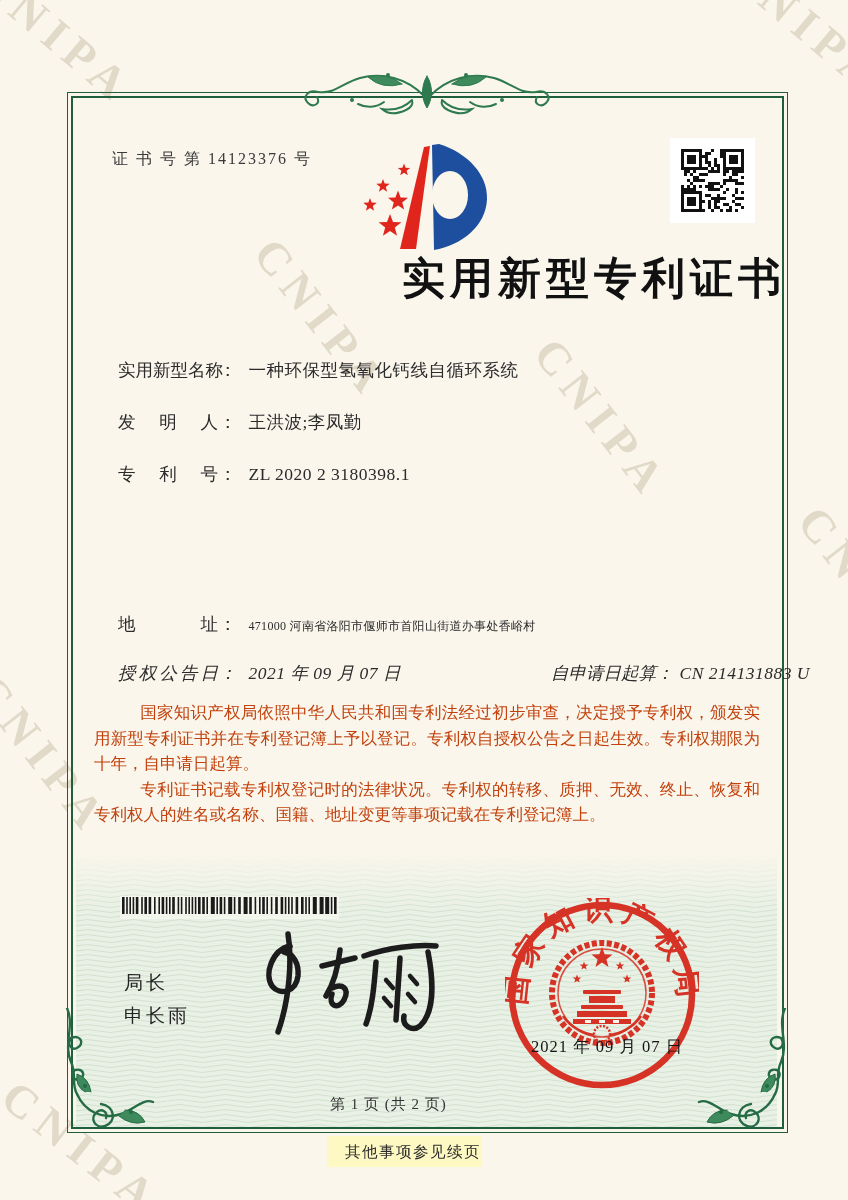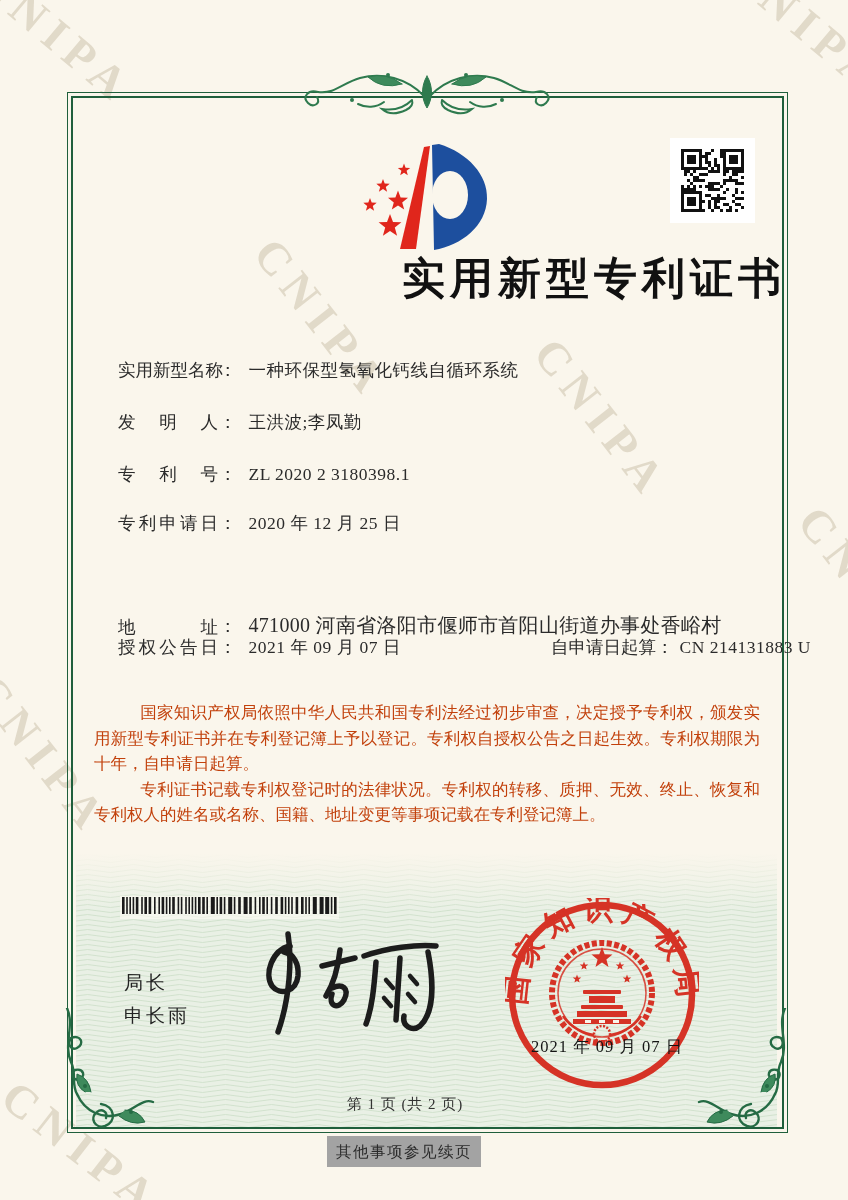--- a/index.html
+++ b/index.html
@@ -18,36 +18,36 @@
   
   .cert-no{position:absolute;left:112px;top:149px;font-size:16px;letter-spacing:2px;color:#3a3a3a;z-index:4;}
   .title{position:absolute;left:67px;top:250px;width:719px;text-align:right;font-size:43px;font-weight:bold;
          letter-spacing:5px;color:#111;z-index:4;}
   .qr-box{position:absolute;left:670px;top:138px;width:85px;height:85px;background:#fff;z-index:4;}
   
   .frow{position:absolute;left:118px;font-size:17.5px;color:#2b2b2b;z-index:4;white-space:nowrap;}
   .flabel{display:inline-block;width:100px;text-align:justify;text-align-last:justify;white-space:nowrap;vertical-align:bottom;}
   .fcolon{margin-left:1px;}
   .fvalue{margin-left:12px;letter-spacing:0.5px;}
-  .fvalue.small{font-size:20px;letter-spacing:0.3px;}
+  .fvalue.small{font-size:12px;letter-spacing:0.3px;}
   .grant2{position:absolute;left:433px;top:0;}
   
   .paras{position:absolute;left:94px;top:700px;width:666px;z-index:4;font-size:16.5px;line-height:25.5px;
          text-align:justify;color:#c2410c;}
   .paras p{margin:0;text-indent:2.8em;}
   
   .barcode{position:absolute;left:120px;top:896px;z-index:4;background:rgba(253,251,244,0.6);padding:1px 2px;}
   .officer-title{position:absolute;left:124px;top:970px;font-size:19px;letter-spacing:3px;color:#222;z-index:4;font-family:Liberation Serif, serif;}
   .officer-name{position:absolute;left:124px;top:1003px;font-size:19px;letter-spacing:3px;color:#222;z-index:4;}
   .signature{position:absolute;left:252px;top:928px;z-index:4;}
   .seal{position:absolute;left:505px;top:898px;z-index:5;opacity:0.94;}
   .seal-date{position:absolute;left:531px;top:1036px;font-size:16.5px;letter-spacing:1px;color:#141414;z-index:6;white-space:nowrap;}
-  .page-info{position:absolute;left:330px;top:1095px;width:150px;text-align:center;font-size:15px;letter-spacing:1px;color:#333;z-index:4;}
-  .note-box{position:absolute;left:327px;top:1136px;width:154px;height:31px;background:#a3a3a3;z-index:4;
-            text-align:center;line-height:31px;font-size:15.5px;letter-spacing:1.5px;color:#2b2b2b;}
+  .page-info{position:absolute;left:330px;top:1095px;width:150px;text-align:left;font-size:15px;letter-spacing:1px;color:#333;z-index:4;}
+  .note-box{position:absolute;left:327px;top:1136px;width:154px;height:31px;background:#fef9c3;z-index:4;
+            text-align:right;line-height:31px;font-size:15.5px;letter-spacing:1.5px;color:#2b2b2b;}
   .orn{position:absolute;z-index:3;pointer-events:none;}
 </style>
 </head>
 <body>
 
 <div class="page">
 
   <div class="wm" style="left:-38px;top:8px;transform:rotate(40deg);">CNIPA</div>
   <div class="wm" style="left:712px;top:-2px;transform:rotate(40deg);">CNIPA</div>
   <div class="wm" style="left:228px;top:292px;transform:rotate(52deg);">CNIPA</div>
@@ -166,20 +166,21 @@
       <path d="M80,62 c-9,-2 -11,7 -4,9 c6,2 9,-5 4,-9"></path>
       <path d="M78,86 C70,104 52,112 34,106 C20,101 12,90 2,94"></path>
       <path d="M54,96 c-14,2 -16,18 -4,22 c10,3 16,-8 8,-14 c-5,-4 -11,0 -9,6"></path>
       <path d="M64,84 q2,-14 14,-18 q2,12 -8,18" fill="#3e8a5c" stroke-width="1"></path>
       <path d="M36,108 q-12,10 -26,6 q6,-12 20,-12" fill="#3e8a5c" stroke-width="1"></path>
       <circle cx="70" cy="78" r="2" fill="#256b44" stroke="none"></circle>
       <circle cx="24" cy="104" r="2" fill="#256b44" stroke="none"></circle>
     </g>
   </svg>
 
+  <div class="cert-no">证 书 号 第 14123376 号</div>
 
   <svg class="abs" style="left:362px;top:143px;z-index:4;" width="135" height="110" viewBox="0 0 135 110">
     <path d="M70,2 L77,1 C106,10 126,32 125,56 C124,83 100,102 72,107 L70,2 Z" fill="#1d4f9e"></path>
     <ellipse cx="88" cy="52" rx="18" ry="24" fill="#faf6ec"></ellipse>
     <polygon points="62,4 68,3 54,106 38,106" fill="#e0261c"></polygon>
     <g id="logo-stars" fill="#e0261c">
         <polygon points="42.0,20.5 43.6,24.8 48.2,25.0 44.6,27.8 45.8,32.3 42.0,29.7 38.2,32.3 39.4,27.8 35.8,25.0 40.4,24.8"></polygon>
         <polygon points="21.0,36.0 22.7,40.6 27.7,40.8 23.8,43.9 25.1,48.7 21.0,45.9 16.9,48.7 18.2,43.9 14.3,40.8 19.3,40.6"></polygon>
         <polygon points="36.0,47.5 38.6,54.4 46.0,54.8 40.2,59.4 42.2,66.5 36.0,62.4 29.8,66.5 31.8,59.4 26.0,54.8 33.4,54.4"></polygon>
         <polygon points="8.0,55.0 9.7,59.6 14.7,59.8 10.8,62.9 12.1,67.7 8.0,64.9 3.9,67.7 5.2,62.9 1.3,59.8 6.3,59.6"></polygon>
@@ -415,27 +416,24 @@
 
   <div class="frow" style="top:410px;">
     <span class="flabel">发明人</span><span class="fcolon">：</span><span class="fvalue">王洪波;李凤勤</span>
   </div>
   <div class="frow" style="top:358px;">
     <span class="flabel">实用新型名称</span><span class="fcolon">：</span><span class="fvalue">一种环保型氢氧化钙线自循环系统</span>
   </div>
   <div class="frow" style="top:462px;">
     <span class="flabel">专利号</span><span class="fcolon">：</span><span class="fvalue">ZL 2020 2 3180398.1</span>
   </div>
-  <div class="frow" style="top:511px;">
-    <span class="flabel">专利申请日</span><span class="fcolon">：</span><span class="fvalue">2020 年 12 月 25 日</span>
-  </div>
   <div class="frow" style="top:612px;">
     <span class="flabel">地址</span><span class="fcolon">：</span><span class="fvalue small">471000 河南省洛阳市偃师市首阳山街道办事处香峪村</span>
   </div>
-  <div class="frow" style="top:635px;width:648px;">
+  <div class="frow" style="top:661px;width:648px;font-style:italic;">
     <span class="flabel">授权公告日</span><span class="fcolon">：</span><span class="fvalue">2021 年 09 月 07 日</span>
     <span class="grant2">
       <span>自申请日起算</span><span>：</span><span style="margin-left:6px;letter-spacing:0.5px;">CN 214131883 U</span>
     </span>
   </div>
 
   <div class="paras">
     <p>国家知识产权局依照中华人民共和国专利法经过初步审查，决定授予专利权，颁发实用新型专利证书并在专利登记簿上予以登记。专利权自授权公告之日起生效。专利权期限为十年，自申请日起算。</p>
     <p>专利证书记载专利权登记时的法律状况。专利权的转移、质押、无效、终止、恢复和专利权人的姓名或名称、国籍、地址变更等事项记载在专利登记簿上。</p>
   </div>

